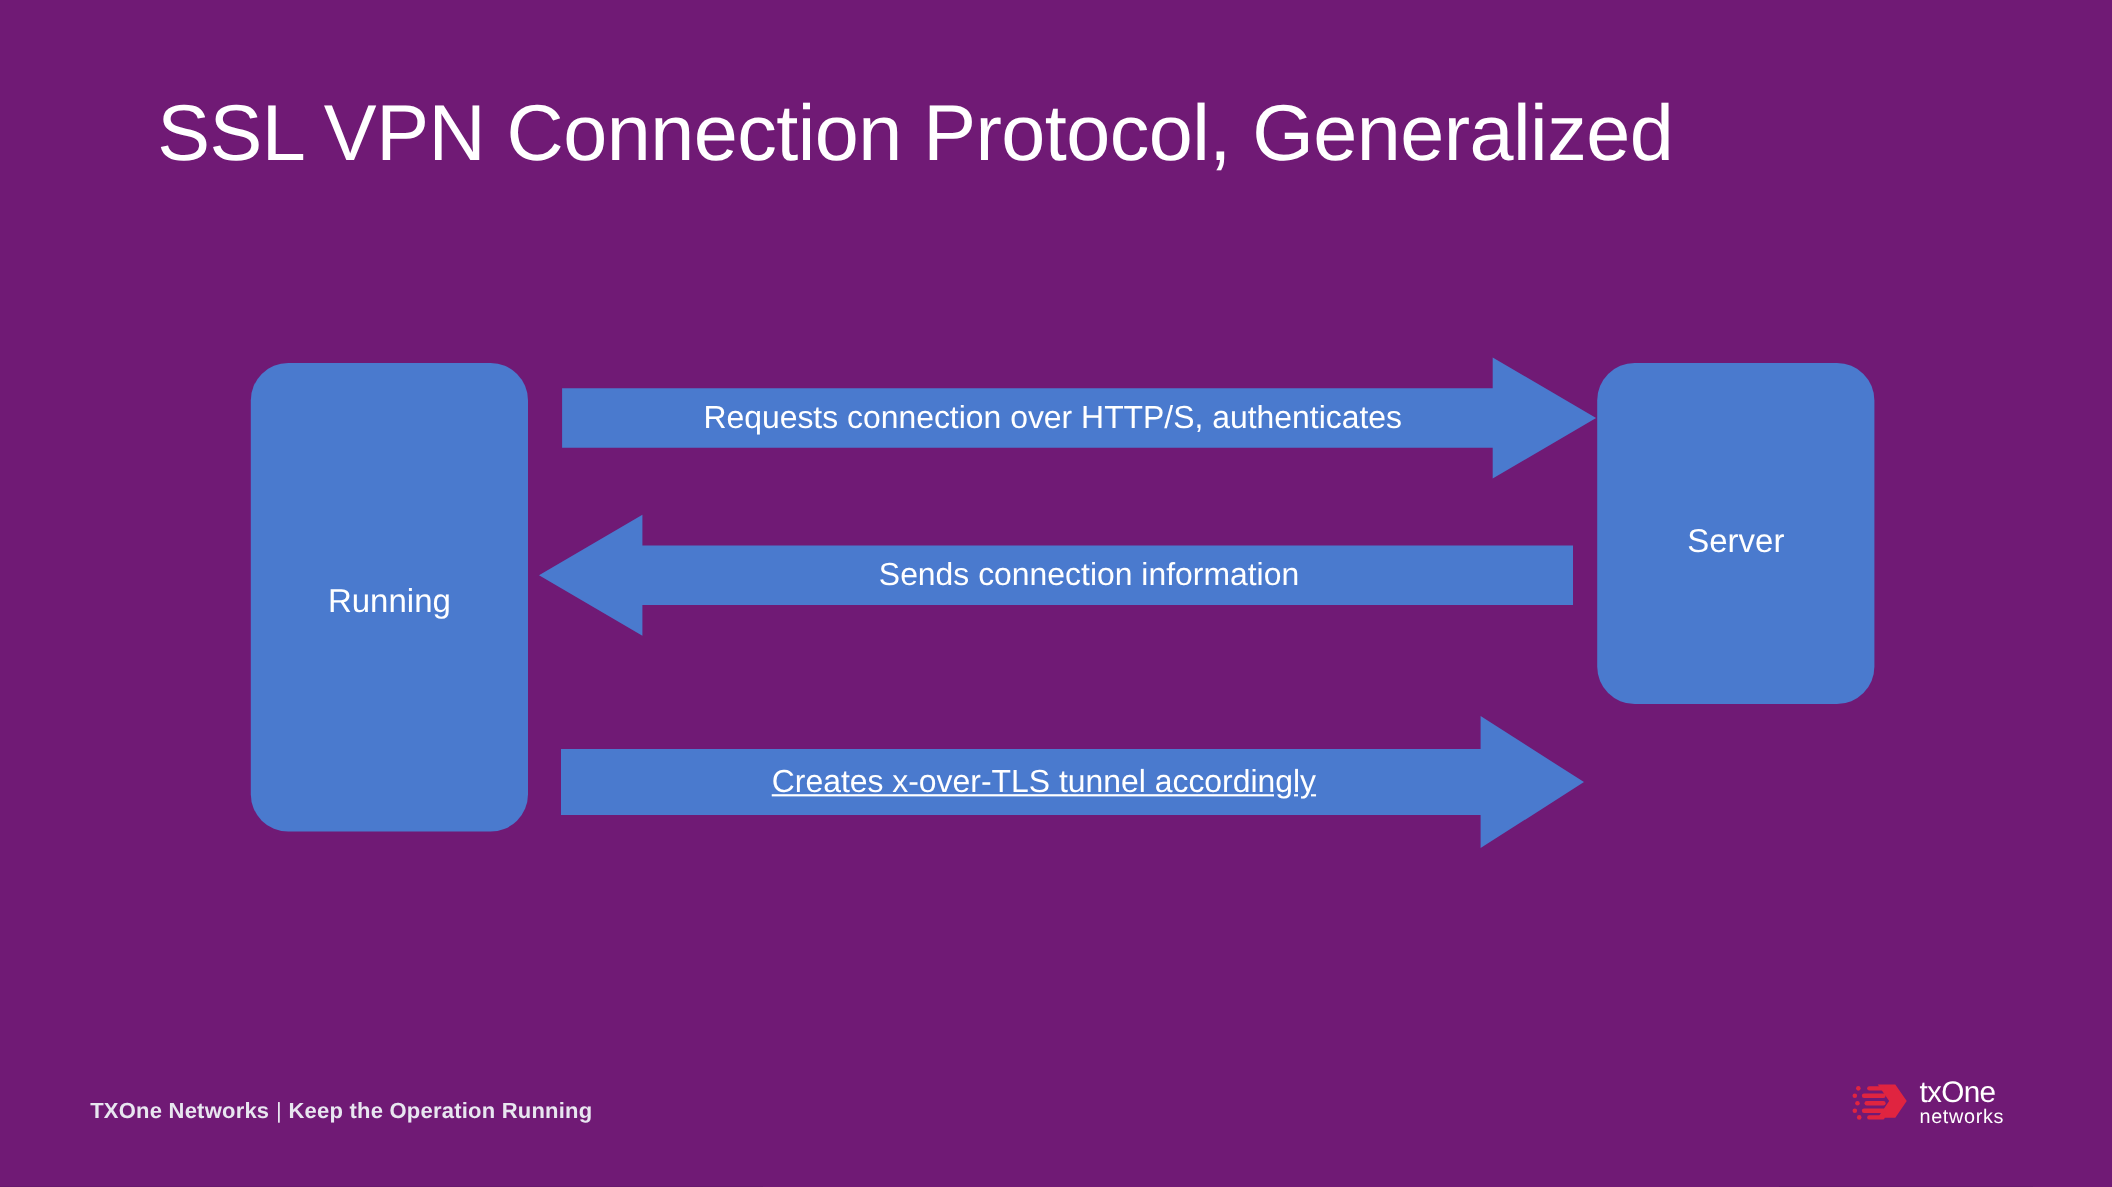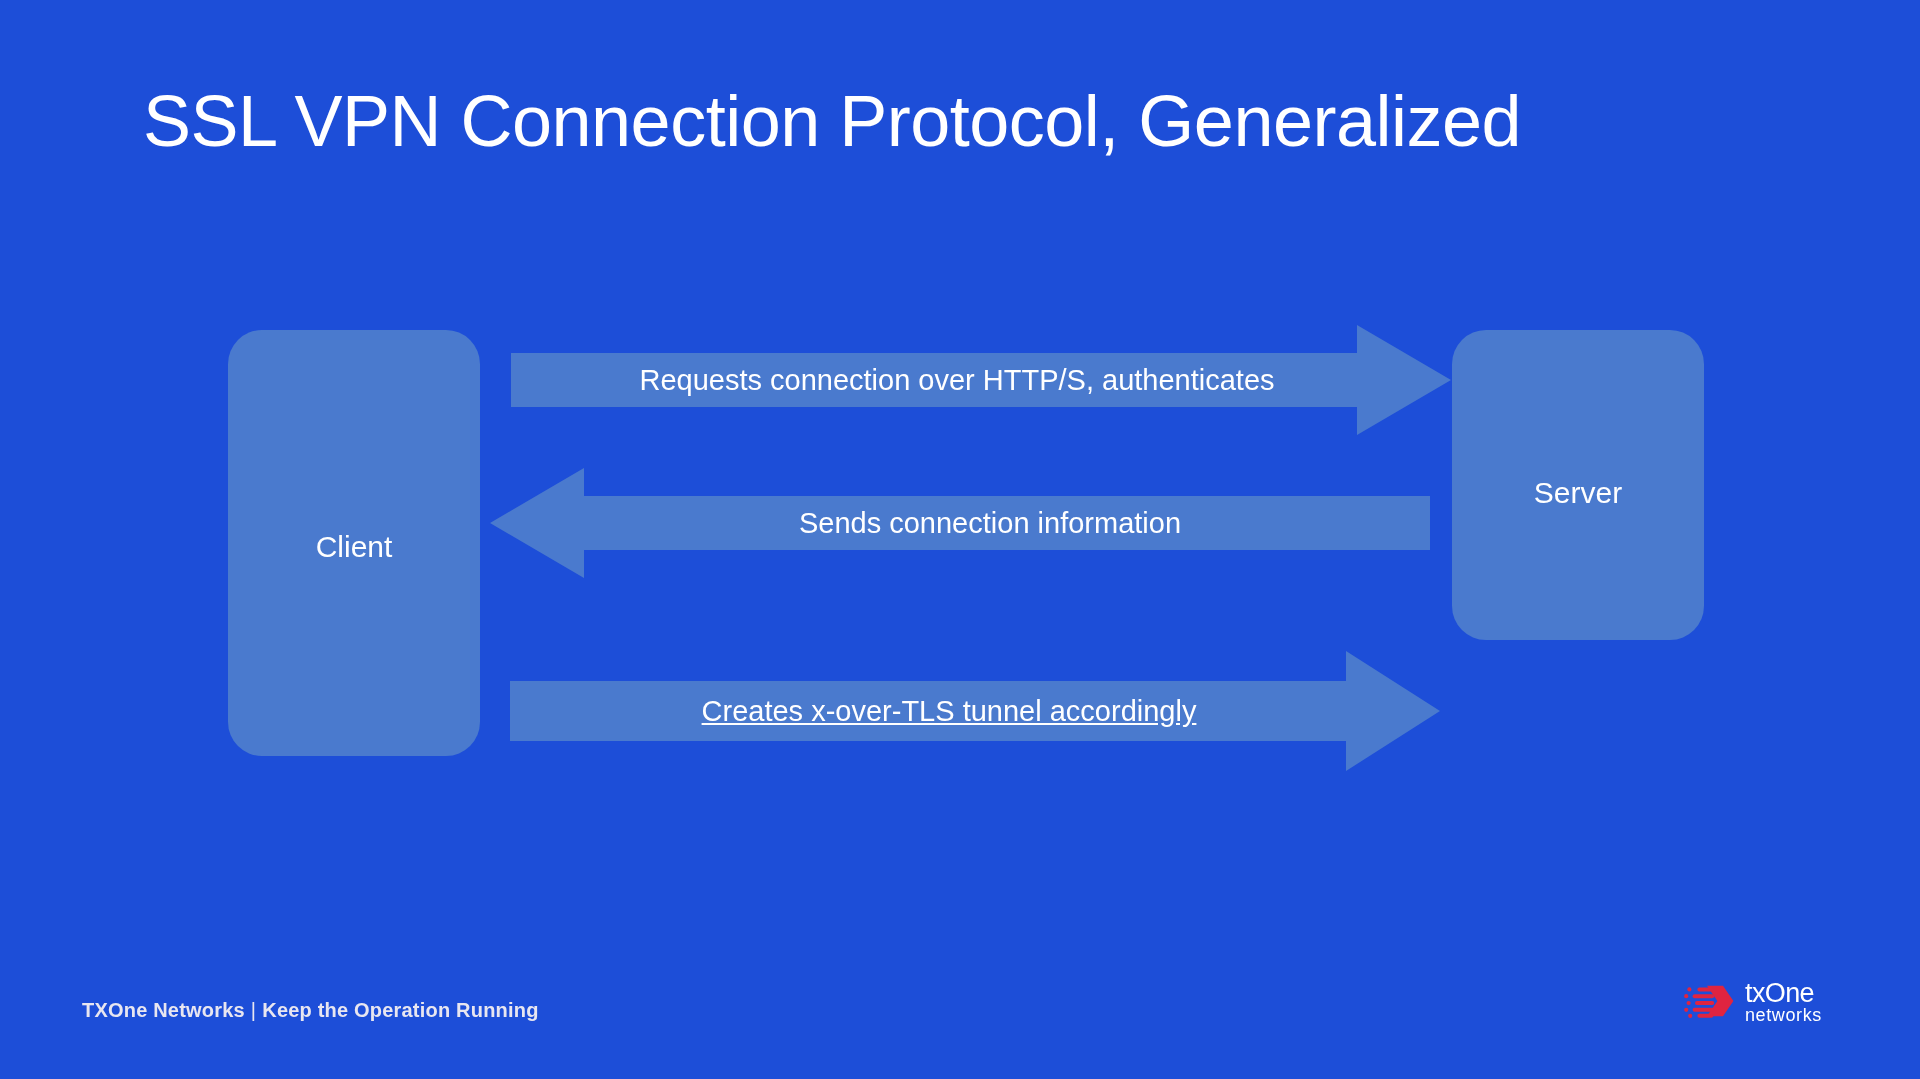--- a/index.html
+++ b/index.html
@@ -8,21 +8,21 @@
     background: #1d1a37;
   }
   body {
     font-family: "Liberation Sans", sans-serif;
     -webkit-font-smoothing: antialiased;
   }
   #slide {
     position: relative;
     width: 1920px;
     height: 1079px;
-    background: #1d4ed8;
+    background: #701a75;
     overflow: hidden;
   }
 
   
   #slide-title {
     position: absolute;
     left: 143px;
     top: 78px;
     width: 1700px;
     font-size: 72px;
@@ -170,21 +170,21 @@
 </head>
 <body>
 
 <div id="slide">
 
   <div id="slide-title">SSL VPN Connection Protocol, Generalized</div>
 
   <div id="diagram">
 
     <div class="node-box" id="node-client">
-      <span class="node-label">Client</span>
+      <span class="node-label">Running</span>
     </div>
 
     <div class="node-box" id="node-server">
       <span class="node-label">Server</span>
     </div>
 
     <div class="arrow-wrap" id="arrow-1">
       <svg width="940" height="110" viewBox="0 0 940 110">
         <polygon points="0,28 846,28 846,0 940,55 846,110 846,82 0,82" fill="#4a7ace"></polygon>
       </svg>

